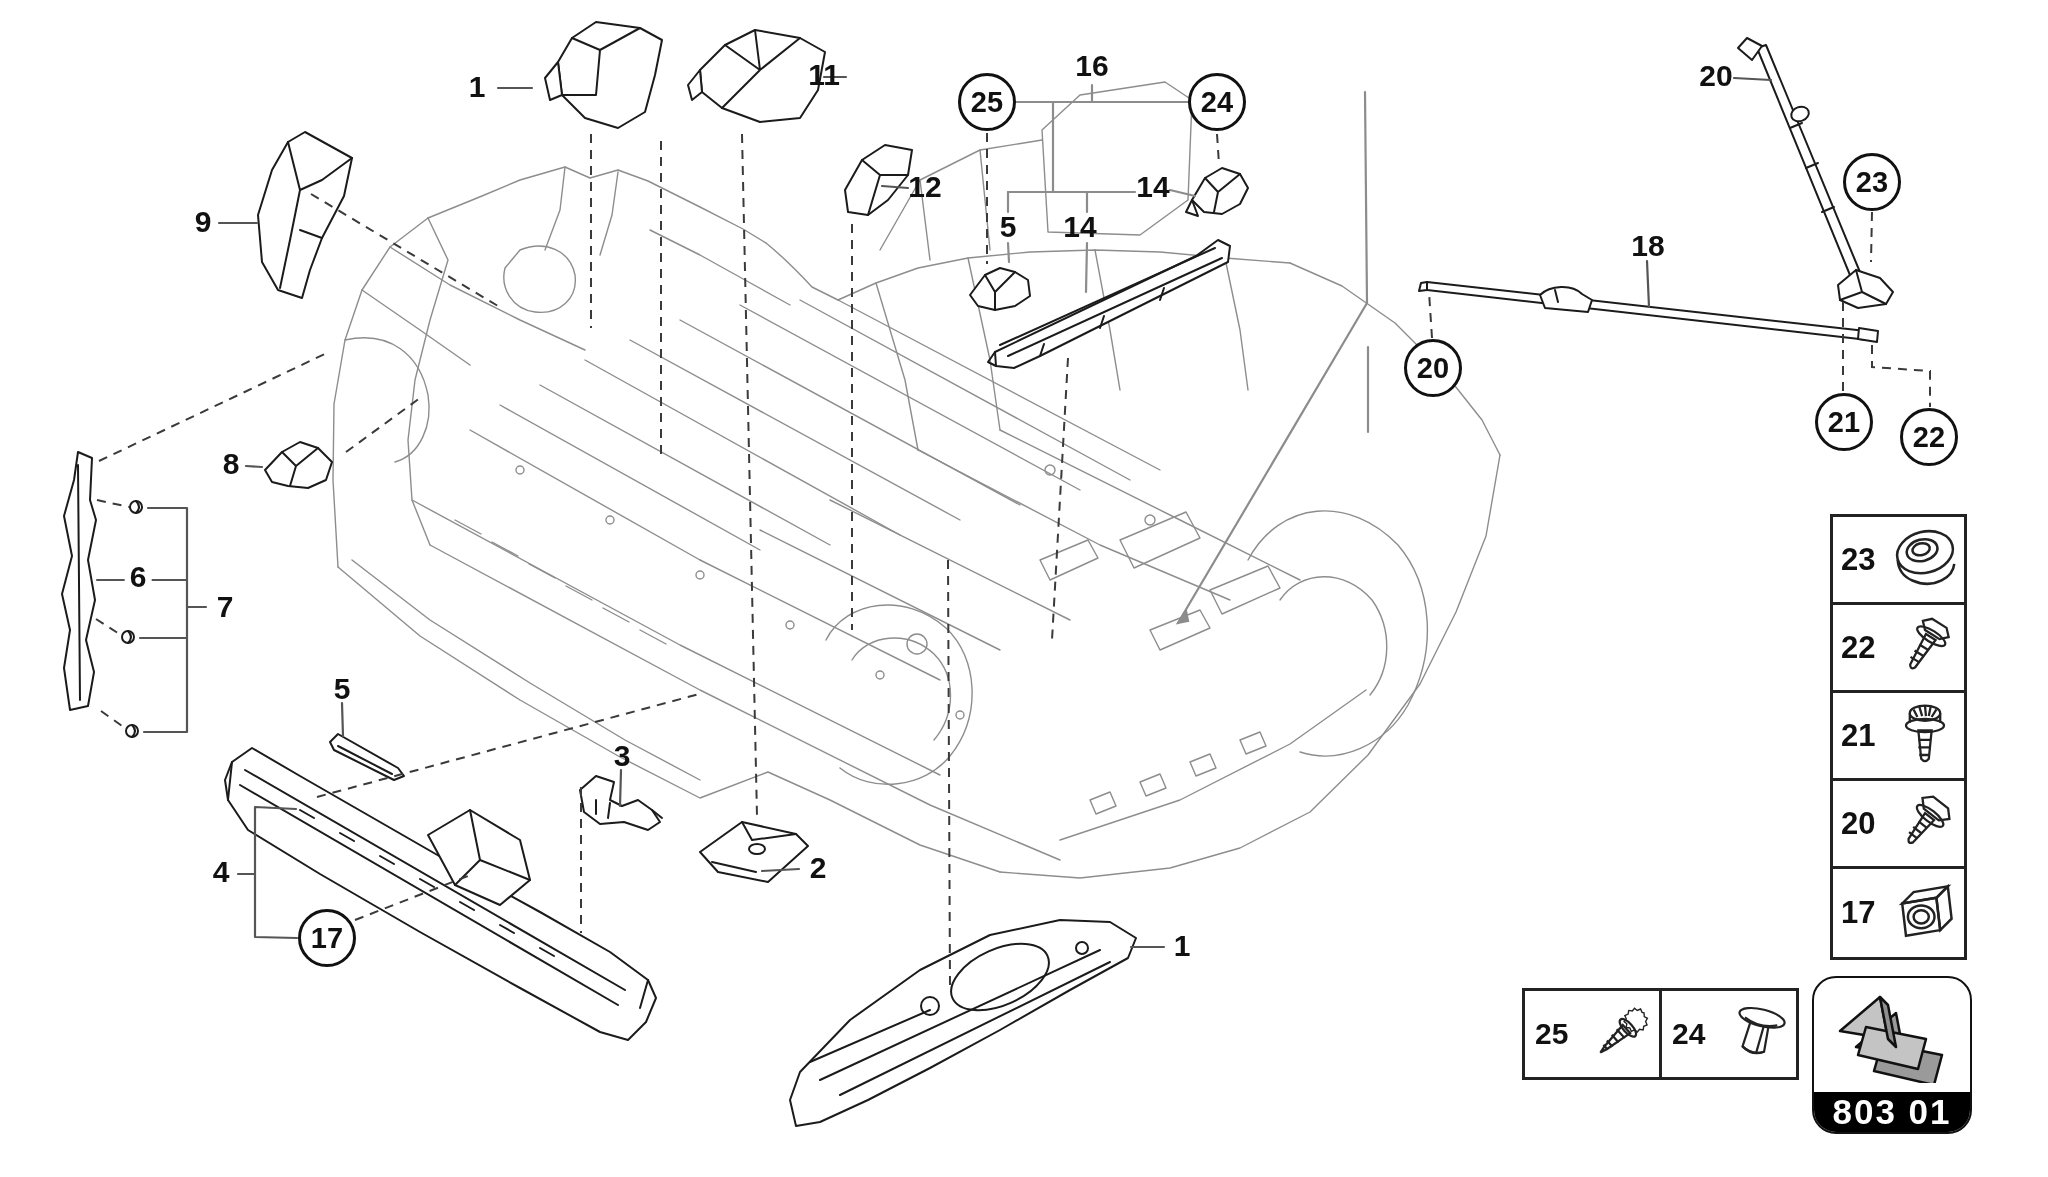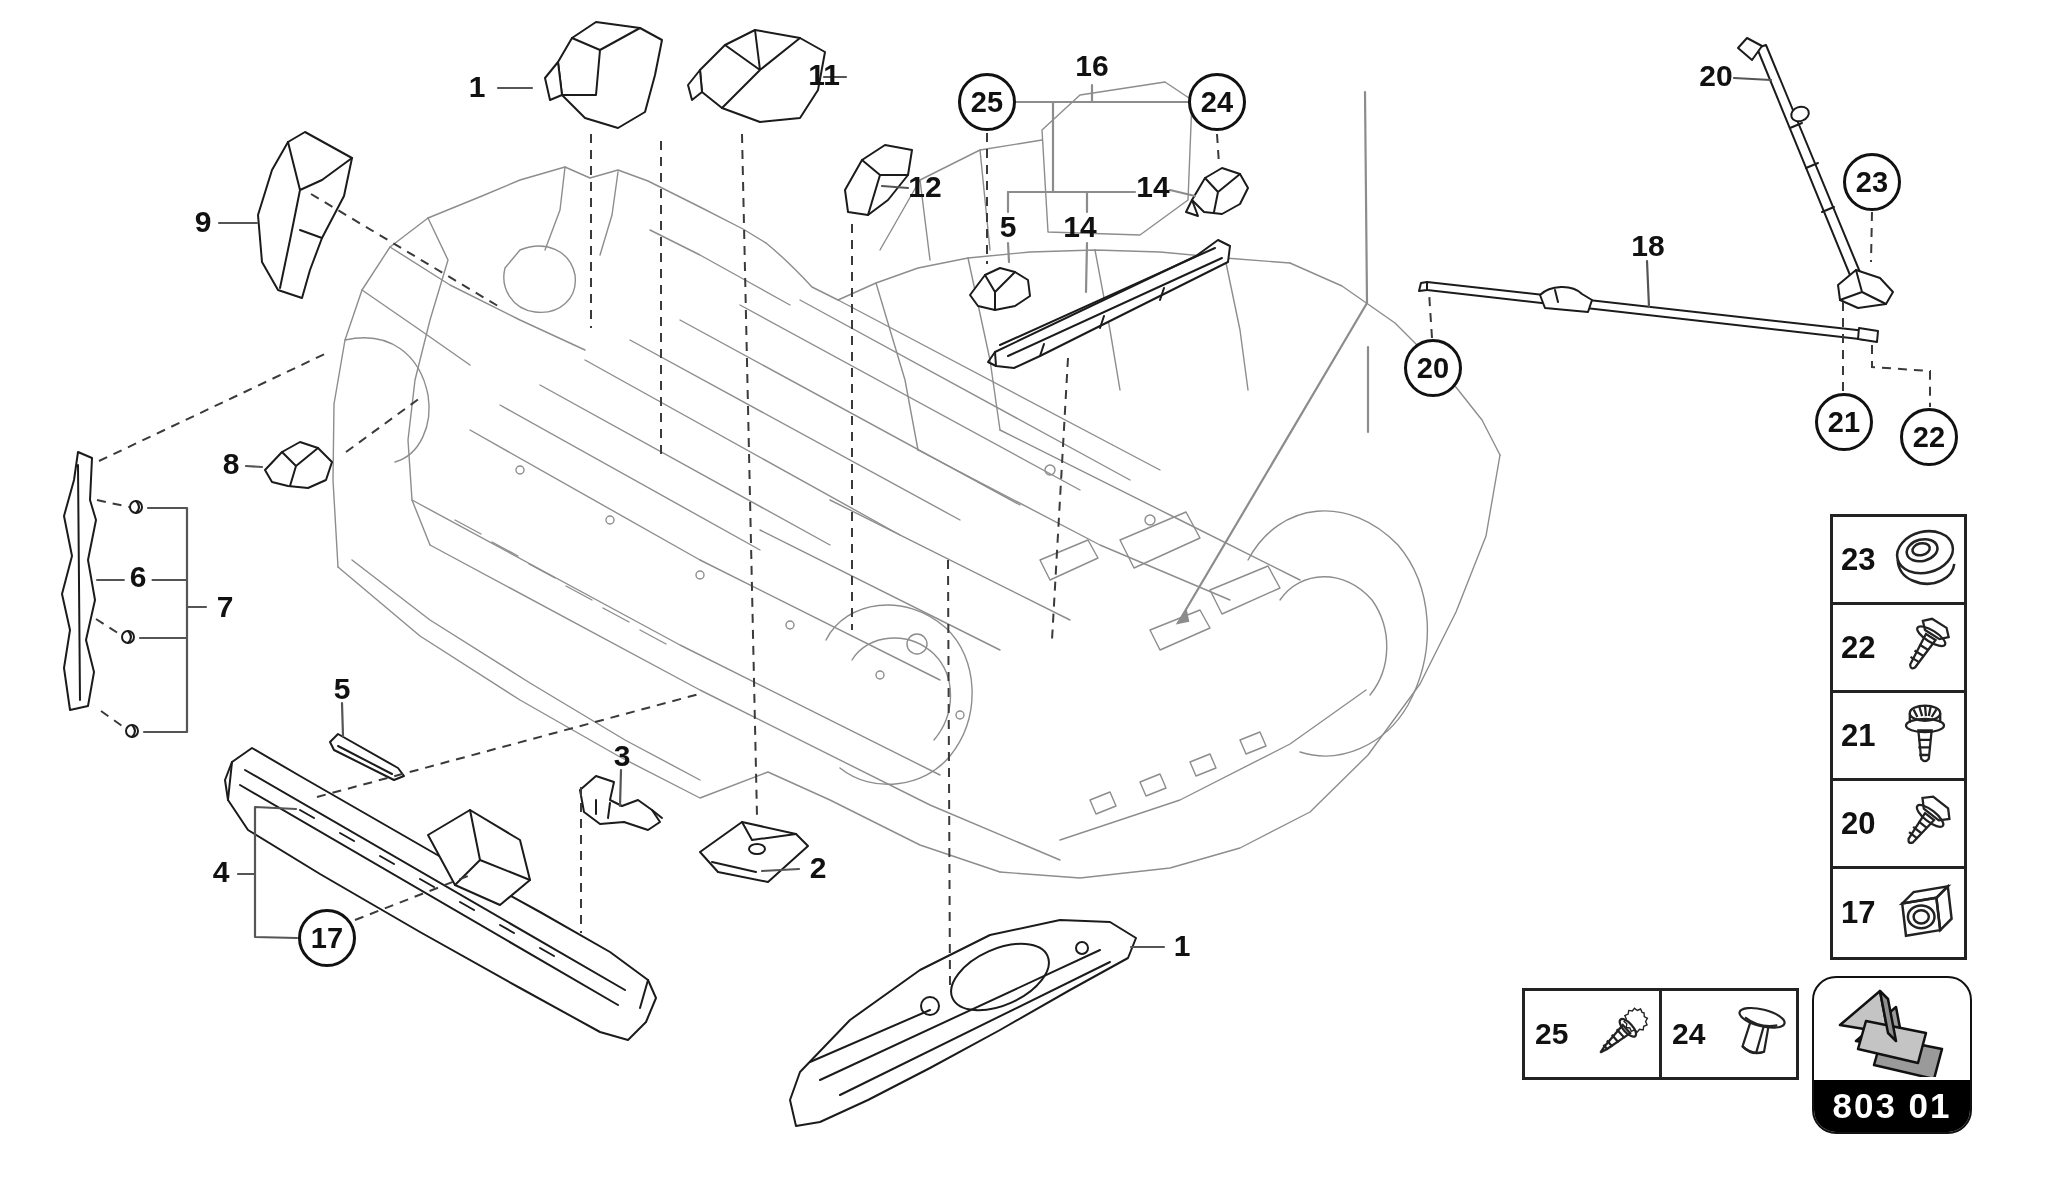--- a/index.html
+++ b/index.html
@@ -42,21 +42,21 @@
   .fast-num{font-size:30px;font-weight:bold;color:#111;padding-left:10px;width:48px;}
   .fast-ico{flex:1;display:flex;align-items:center;justify-content:center;}
   
   #badge{
     position:absolute;left:1812px;top:976px;width:160px;height:158px;
     border:2px solid #111;border-radius:24px;background:#fff;overflow:hidden;
     box-sizing:border-box;display:flex;flex-direction:column;
   }
   #badge-art{flex:1;display:flex;align-items:center;justify-content:center;}
   #badge-bar{
-    height:52px;background:#000;color:#fff;display:flex;align-items:center;justify-content:center;
+    height:40px;background:#000;color:#fff;display:flex;align-items:center;justify-content:center;
     font-size:35px;font-weight:bold;letter-spacing:2px;
   }
   svg{display:block;}
 </style>
 </head>
 <body>
 
 <div id="stage">
 
   <svg id="lineart" viewBox="0 0 2048 1177">

